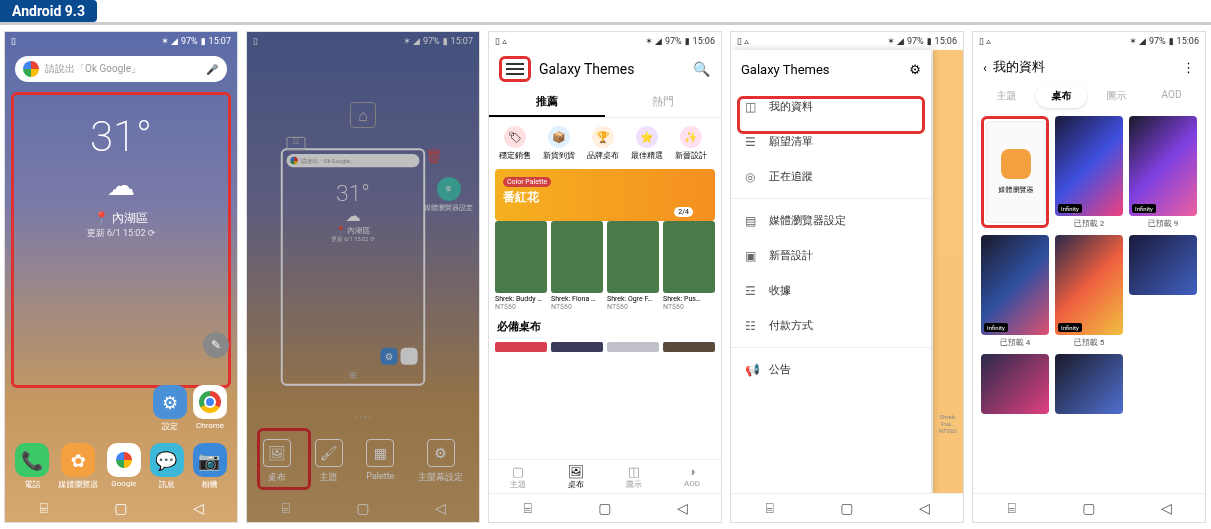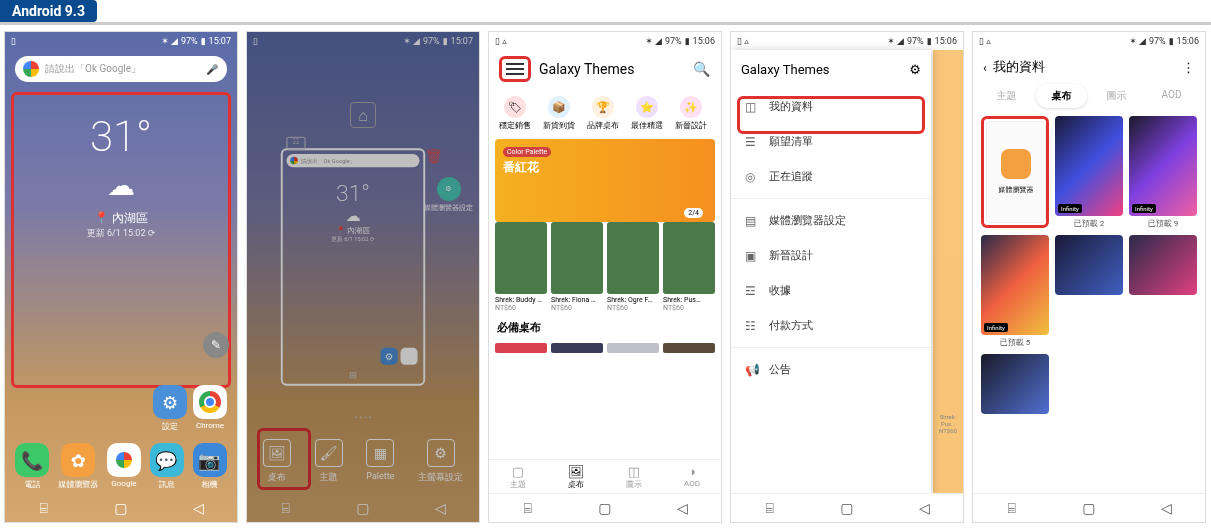--- a/index.html
+++ b/index.html
@@ -248,21 +248,21 @@
     width: 40px;
   }
   .chip .c-ico {
     width: 22px; height: 22px; border-radius: 50%;
     display: flex; align-items: center; justify-content: center;
     font-size: 11px;
     margin-bottom: 2px;
   }
   .banner {
     margin: 0 6px;
-    height: 83px;
+    height: 52px;
     background: linear-gradient(90deg, #f5b020, #f59020);
     border-radius: 4px;
     position: relative;
     overflow: hidden;
   }
   .banner-tag {
     position: absolute;
     top: 8px; left: 8px;
     background: #d04040;
     color: #fff;
@@ -272,21 +272,21 @@
   }
   .banner-title {
     position: absolute;
     top: 20px; left: 8px;
     color: #fff;
     font-size: 12px;
     font-weight: bold;
   }
   .banner-count {
     position: absolute;
-    bottom: 4px; right: 12px;
+    bottom: 4px; right: 22px;
     background: #fff;
     border-radius: 8px;
     font-size: 7px;
     padding: 1px 4px;
   }
   .section-title {
     font-size: 11px;
     font-weight: bold;
     padding: 8px 8px 4px;
   }
@@ -575,20 +575,24 @@
           <div class="hamburger">
               <span></span>
               <span></span>
               <span></span>
             </div>
         </div>
         <span>Galaxy Themes</span>
       </div>
       <span>🔍</span>
     </div>
+    <div class="tabs2">
+      <div class="tab2 active">推薦</div>
+      <div class="tab2">熱門</div>
+    </div>
     <div class="chip-row">
       <div class="chip">
           <div class="c-ico" style="background:#ffe0e0">🏷</div>
           <span>穩定銷售</span>
         </div>
       <div class="chip">
           <div class="c-ico" style="background:#e0f0ff">📦</div>
           <span>新貨到貨</span>
         </div>
       <div class="chip">
@@ -755,20 +759,26 @@
           </div>
           <div class="wp-label">已預載 2</div>
         </div>
       <div class="wp-cell">
           <div class="wp-thumb" style="background:linear-gradient(135deg,#1a1a2a,#8040e0,#f060a0)">
             <div class="infinity-tag">Infinity</div>
           </div>
           <div class="wp-label">已預載 9</div>
         </div>
       <div class="wp-cell">
+          <div class="wp-thumb" style="background:linear-gradient(135deg,#1a1a2a,#3050a0,#e05070)">
+            <div class="infinity-tag">Infinity</div>
+          </div>
+          <div class="wp-label">已預載 4</div>
+        </div>
+      <div class="wp-cell">
           <div class="wp-thumb" style="background:linear-gradient(135deg,#2a2a4a,#f06040,#f0c040)">
             <div class="infinity-tag">Infinity</div>
           </div>
           <div class="wp-label">已預載 5</div>
         </div>
       <div class="wp-cell">
           <div class="wp-thumb" style="height:60px;background:linear-gradient(135deg,#1a1a3a,#4060c0)"></div>
         </div>
       <div class="wp-cell">
           <div class="wp-thumb" style="height:60px;background:linear-gradient(135deg,#2a2a4a,#e04080)"></div>

